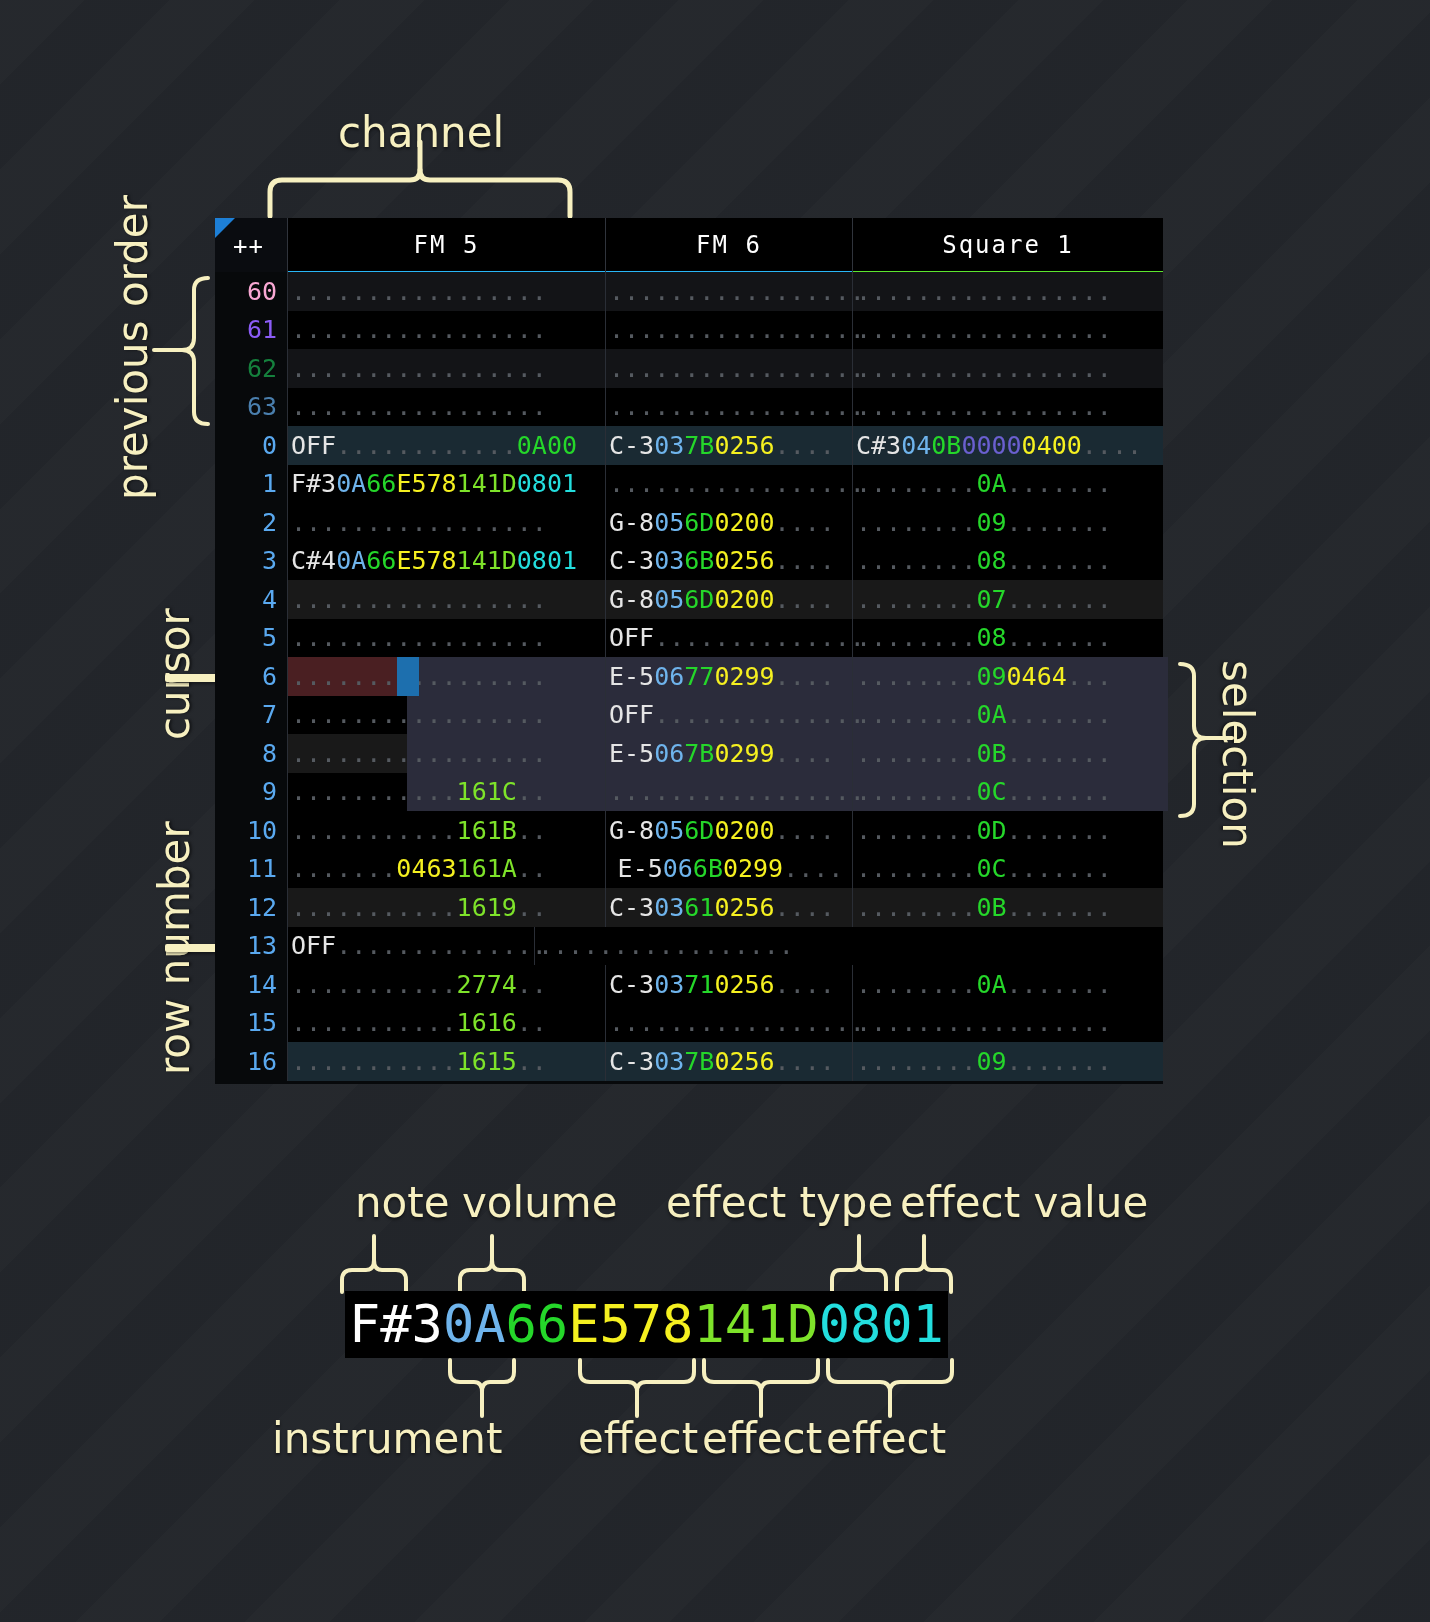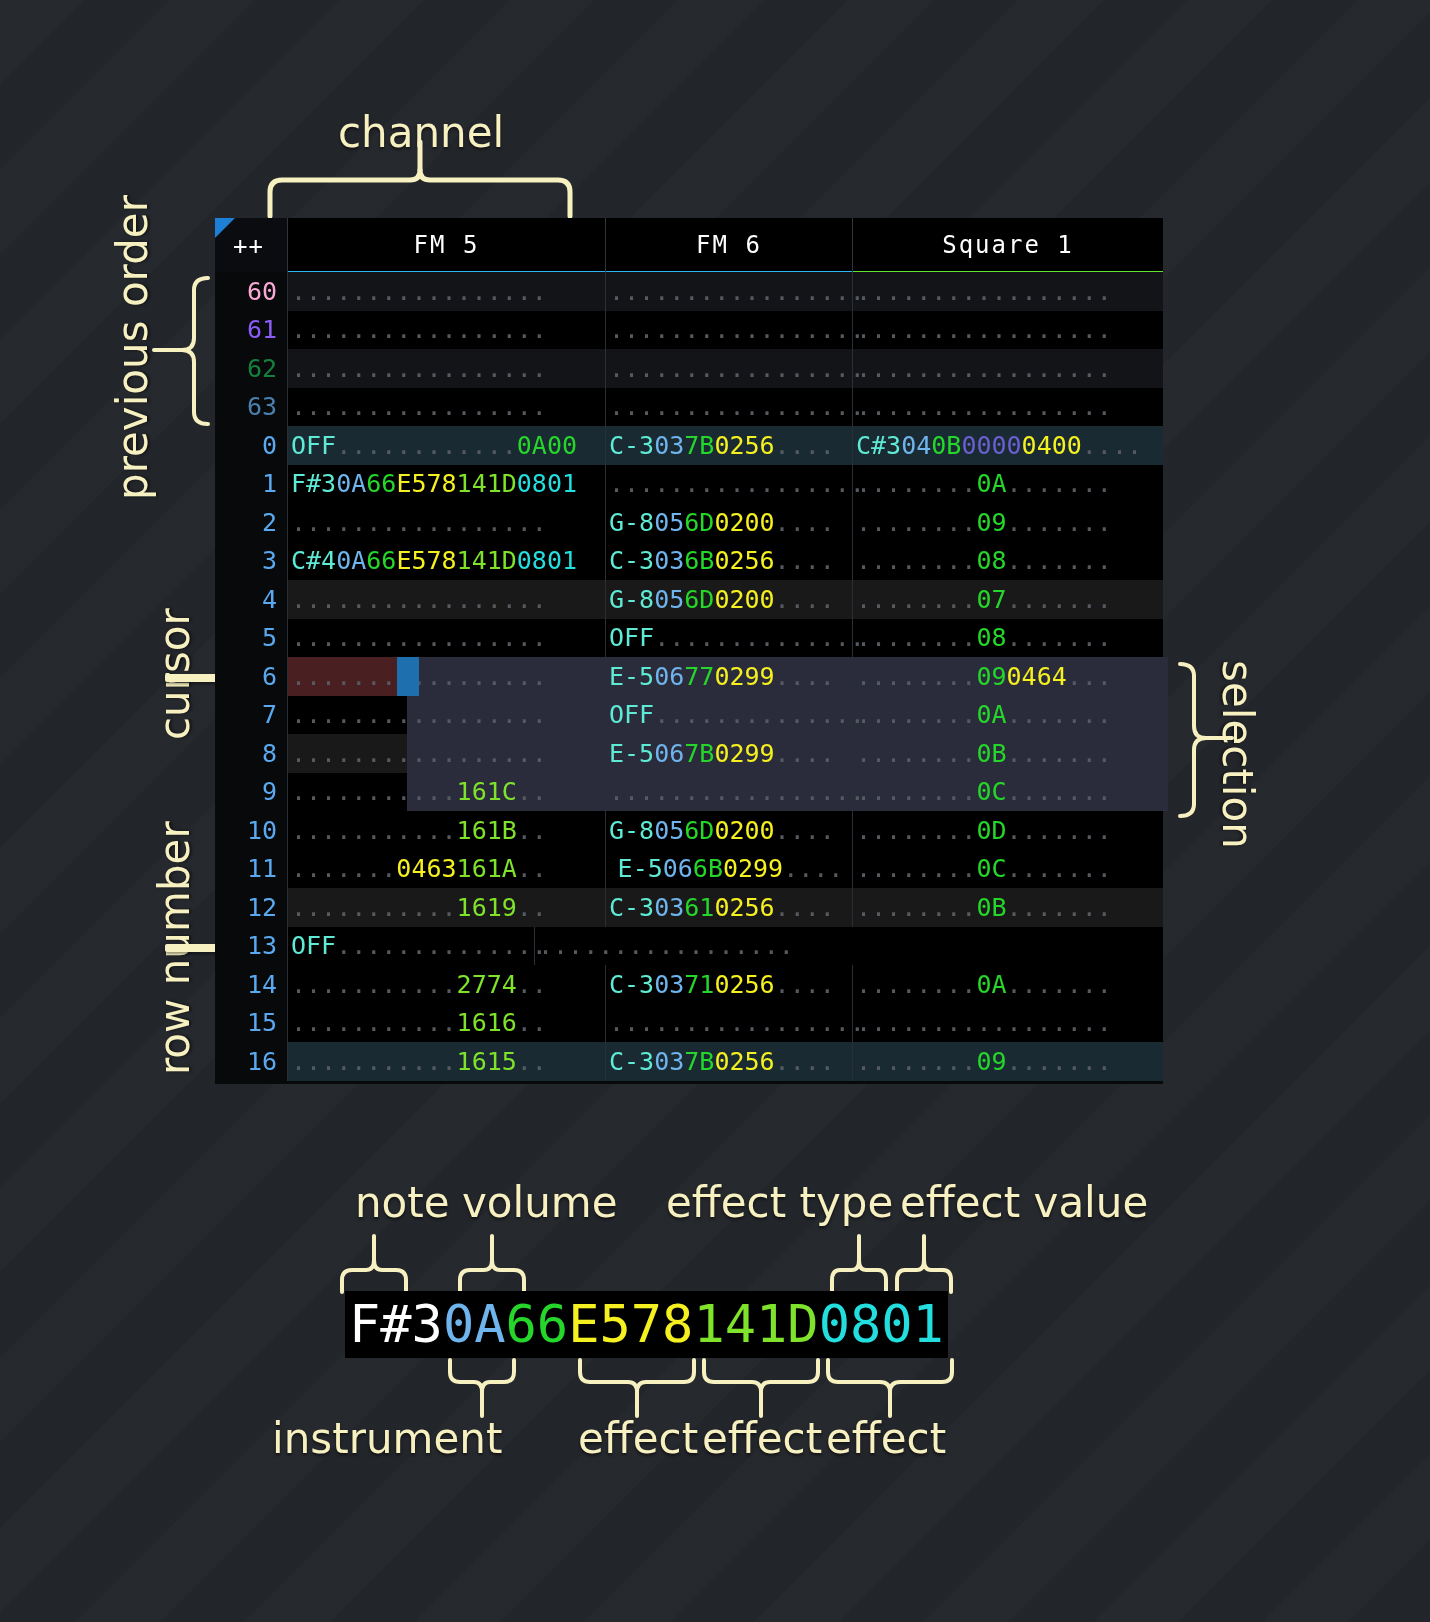--- a/index.html
+++ b/index.html
@@ -88,21 +88,21 @@
   .bg-norm{background:#000000;}
   .bg-top{background:#131417;}     
 
   .rowbg{position:absolute;left:72px;right:0;top:0;bottom:0;z-index:1;}
   .selbg{position:absolute;top:0;bottom:0;z-index:2;background:#2b2c3b;}
   .cursorbg{position:absolute;top:0;bottom:0;z-index:2;background:#4a1f22;}
   .cursorbox{position:absolute;top:0;bottom:0;z-index:5;background:#1d6fae;}
 
   
   .c-dot{color:#555a60;}
-  .c-note{color:#5eead4;}
+  .c-note{color:#e5e5e5;}
   .c-ins{color:#6fb4ec;}
   .c-vol{color:#25d72a;}
   .c-fx1{color:#f5f020;}
   .c-fx2{color:#7ee32a;}
   .c-fx3{color:#23dede;}
   .c-fx4{color:#6a5fd0;}
   .c-green{color:#25d72a;}
   .c-lgreen{color:#7ee32a;}
   .c-yellow{color:#f5f020;}
 

